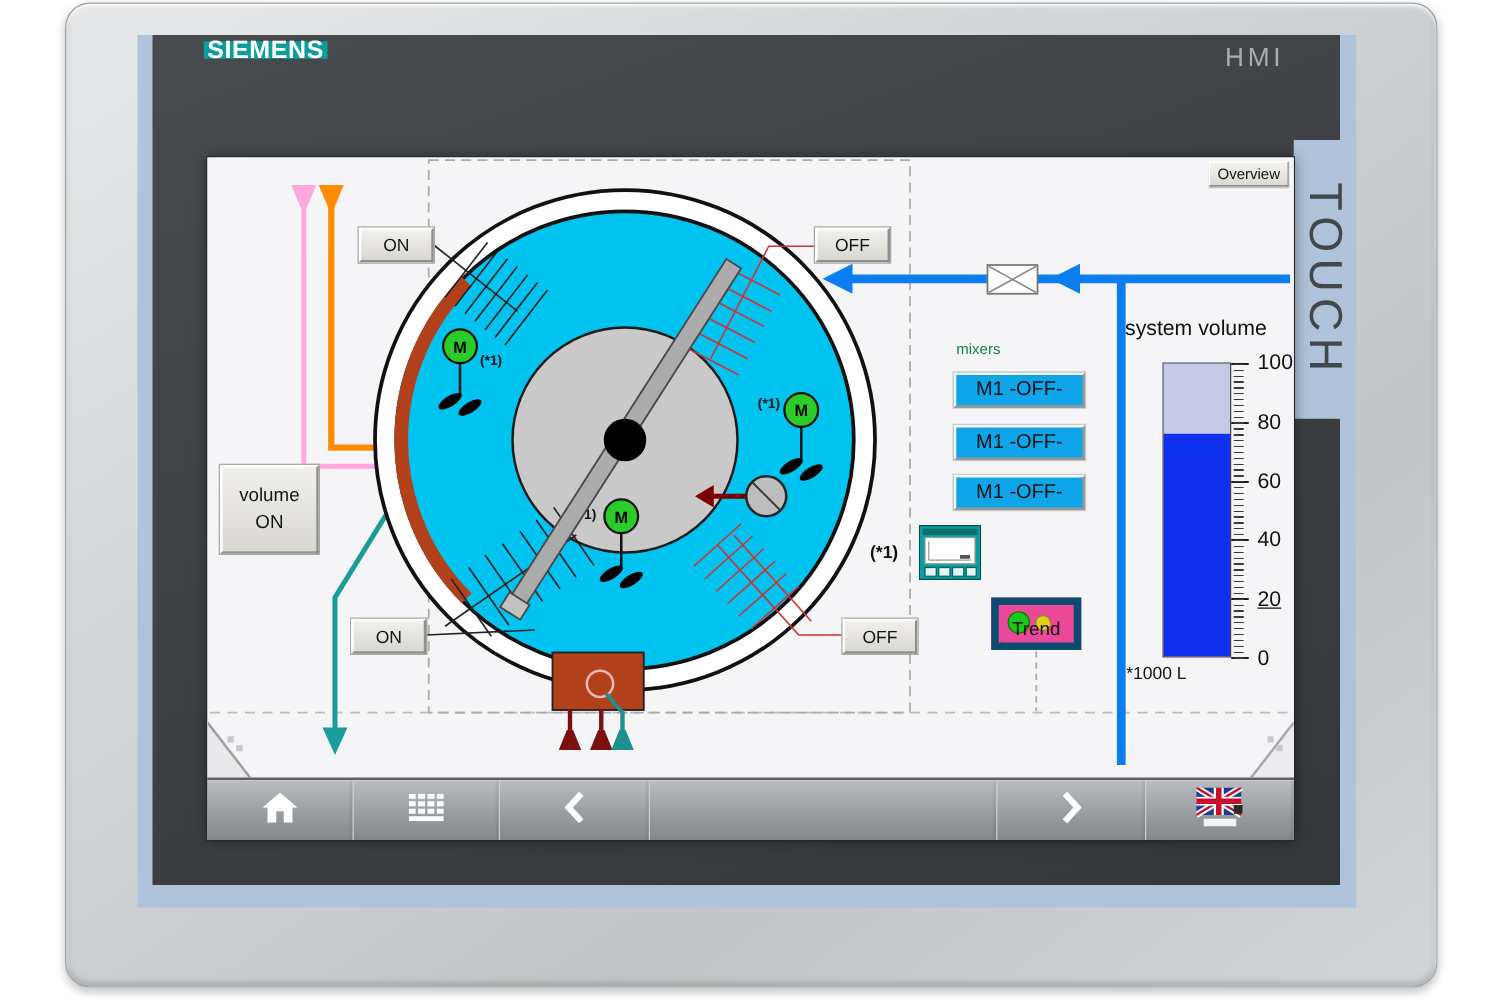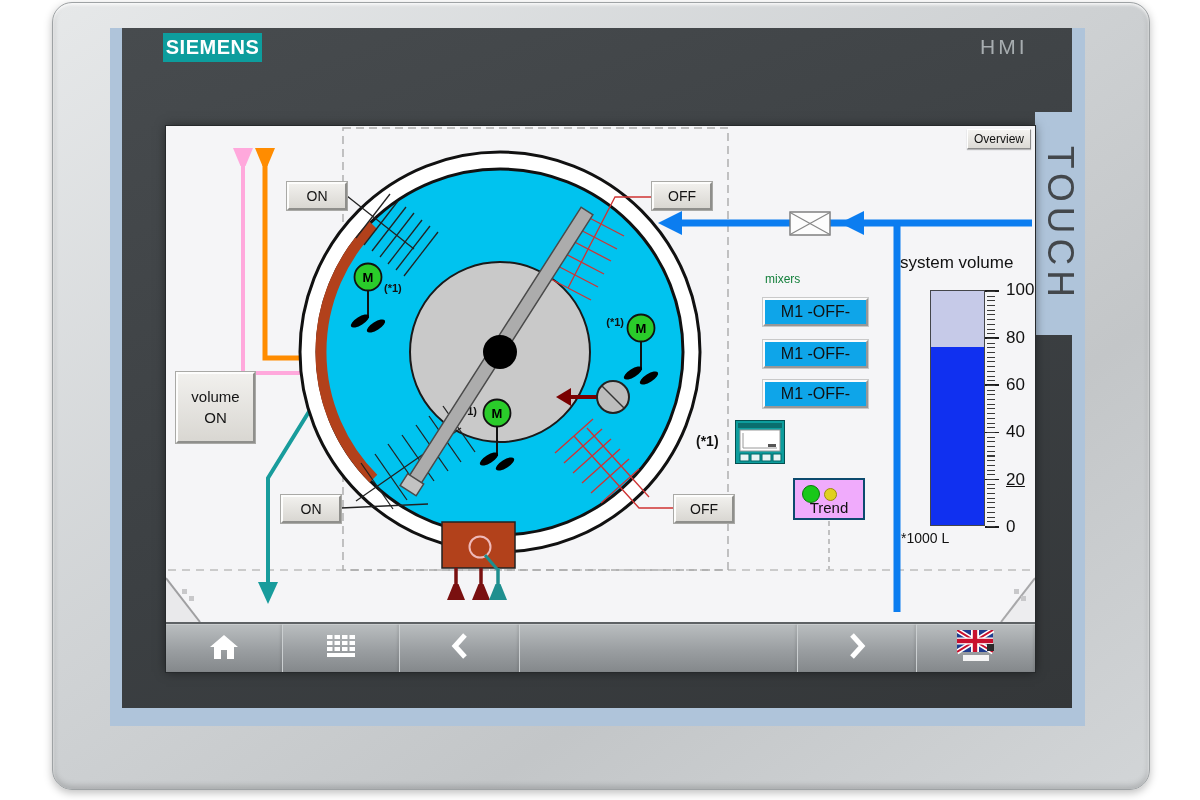--- a/index.html
+++ b/index.html
@@ -7,21 +7,21 @@
   .frame{position:absolute;left:52px;top:2px;width:1096px;height:786px;border-radius:20px;
     background:linear-gradient(145deg,#e6e8e9 0%,#cfd2d4 45%,#c3c6c8 70%,#d2d5d7 100%);
     border:1px solid #9ea2a4;
     box-shadow:inset 0 2px 3px rgba(255,255,255,.85), inset 0 -3px 6px rgba(0,0,0,.18), 0 3px 8px rgba(0,0,0,.25);}
   .blue-layer{position:absolute;left:110px;top:28px;width:975px;height:698px;background:#afc4da;}
   .bezel{position:absolute;left:122px;top:28px;width:950px;height:680px;
     background:linear-gradient(160deg,#474b4e 0%,#3c4043 55%,#343739 100%);}
   .touch-strip{position:absolute;left:1035px;top:112px;width:50px;height:223px;background:#afc4da;
     display:flex;align-items:center;justify-content:center;}
   .touch-text{writing-mode:vertical-rl;font-size:37px;color:#43474b;letter-spacing:5px;font-weight:500;}
-  .siemens-logo{position:absolute;left:163px;top:33px;width:99px;height:29px;background:#0d9d9d;color:#fff;
+  .siemens-logo{position:absolute;left:163px;top:33px;width:99px;height:14px;background:#0d9d9d;color:#fff;
     font-weight:bold;font-size:20px;letter-spacing:0.5px;display:flex;align-items:center;justify-content:center;}
   .hmi-label{position:absolute;left:980px;top:35px;color:#a7adb0;font-size:21px;letter-spacing:3px;}
   .screen{position:absolute;left:166px;top:126px;width:869px;height:546px;background:#f5f5f7;
     box-shadow:0 0 0 1px #26292b, 0 0 10px rgba(0,0,0,.5);}
   .content{position:absolute;left:0;top:0;width:869px;height:496px;background:#f5f5f7;overflow:hidden;}
   svg.process{position:absolute;left:0;top:0;}
   svg text{font-family:"Liberation Sans",sans-serif;}
 
   .btn3d{position:absolute;display:flex;align-items:center;justify-content:center;font-size:14px;color:#141414;
     background:linear-gradient(#f1f0ed,#d9d7d2);border:2px solid;border-color:#fdfdfc #8f8f8c #8f8f8c #fdfdfc;
@@ -37,21 +37,21 @@
   .mixers-label{position:absolute;left:599px;top:146px;font-size:12px;color:#15803d;}
   .mixer-btn{position:absolute;left:597px;width:105px;height:28px;background:#0ea5e9;border:2px solid;
     border-color:#fbfbfb #979797 #979797 #fbfbfb;box-shadow:0 0 0 1px #c9c9c9;display:flex;align-items:center;
     justify-content:center;font-size:16px;color:#111;box-sizing:border-box;}
   .mixer-1{top:172px;} .mixer-2{top:214px;} .mixer-3{top:254px;}
   .sentron-ref{position:absolute;left:530px;top:307px;font-size:14px;font-weight:bold;color:#111;}
   .sentron-icon{position:absolute;left:569px;top:294px;width:50px;height:44px;}
   .sentron-btn{position:absolute;left:619px;top:296px;width:100px;height:40px;background:#f2f0c2;border:1px solid #333;
     display:flex;flex-direction:column;align-items:center;justify-content:center;font-size:14px;color:#111;
     line-height:1.3;box-sizing:border-box;}
-  .trend-box{position:absolute;left:627px;top:352px;width:72px;height:42px;background:#f0abfc;border:2px solid #0c4a6e;
+  .trend-box{position:absolute;left:627px;top:352px;width:72px;height:42px;background:#ec4899;border:6px solid #0c4a6e;
     box-sizing:border-box;}
   .trend-dot-green{position:absolute;left:7px;top:5px;width:16px;height:16px;border-radius:50%;background:#19c819;border:1px solid #0a7a0a;}
   .trend-dot-yellow{position:absolute;left:29px;top:8px;width:11px;height:11px;border-radius:50%;background:#e0d020;border:1px solid #9a8d10;}
   .trend-label{position:absolute;left:0;bottom:2px;width:100%;text-align:center;font-size:15px;color:#111;}
 
   .gauge-title{position:absolute;left:734px;top:127px;font-size:17px;color:#111;}
   .gauge-bar{position:absolute;left:764px;top:164px;width:55px;height:236px;border:1px solid #44464a;
     box-sizing:border-box;display:flex;flex-direction:column;}
   .gauge-empty{flex:1;background:#c6cae8;}
   .gauge-fill{background:#1030f0;}

